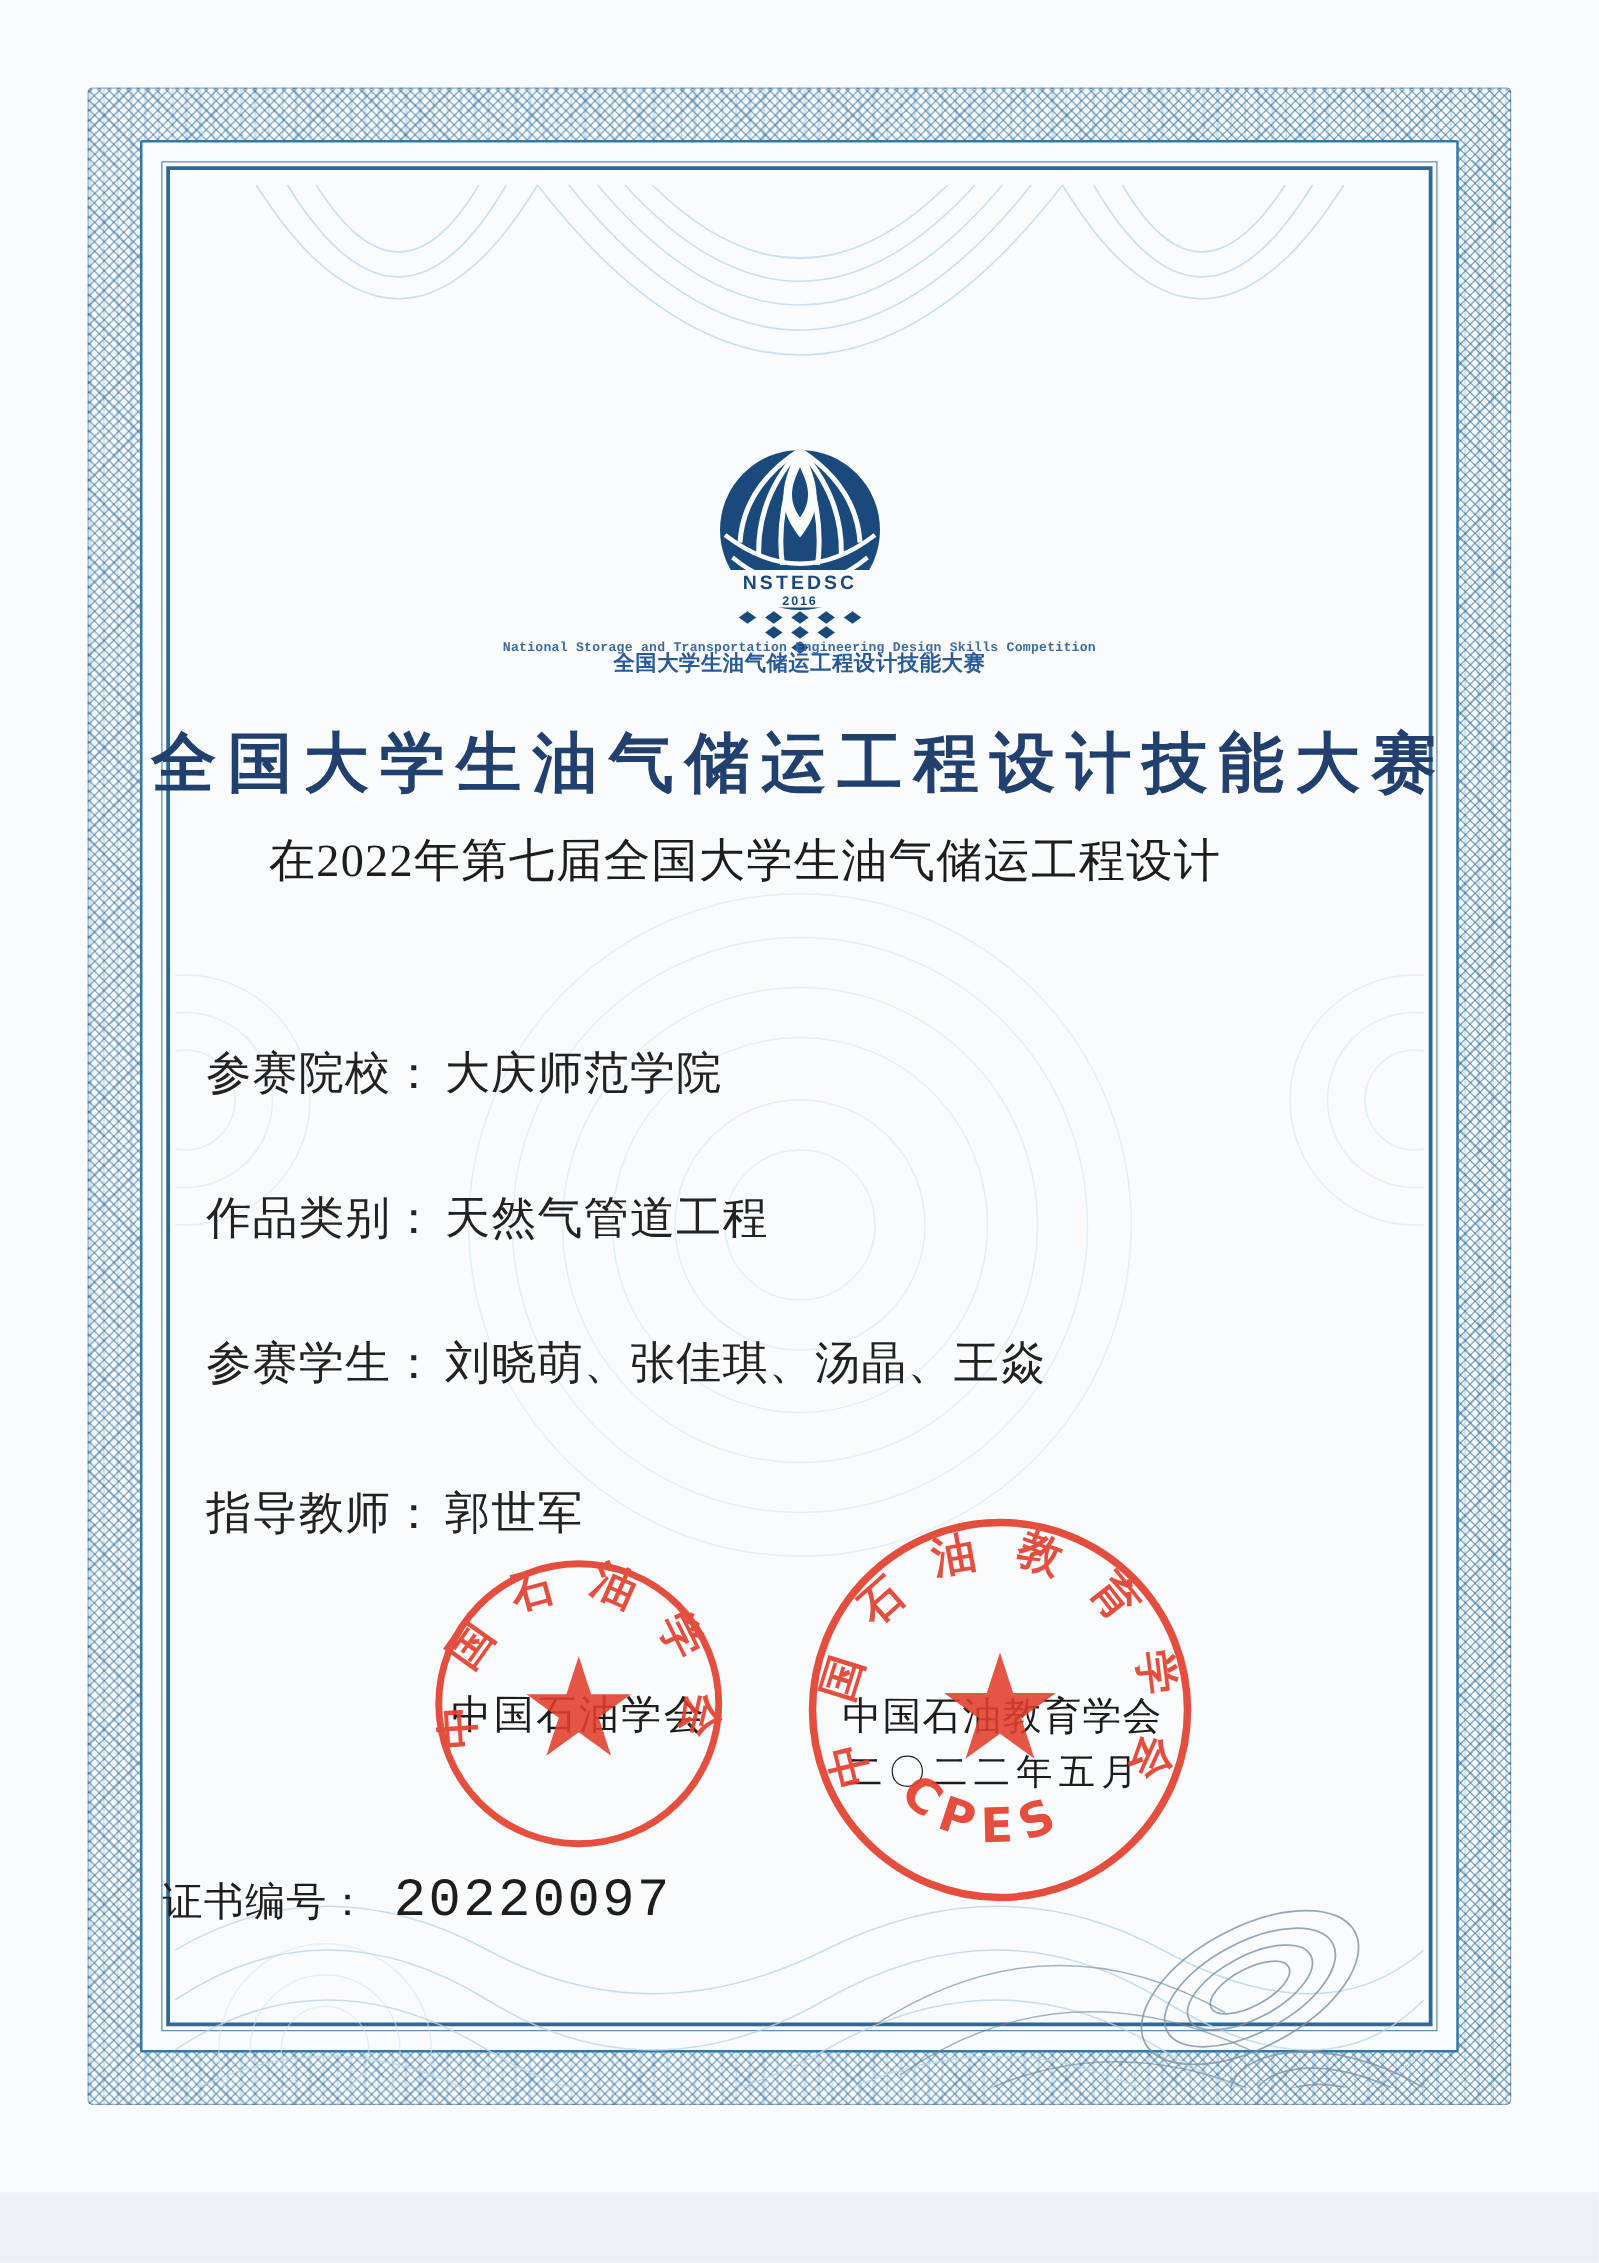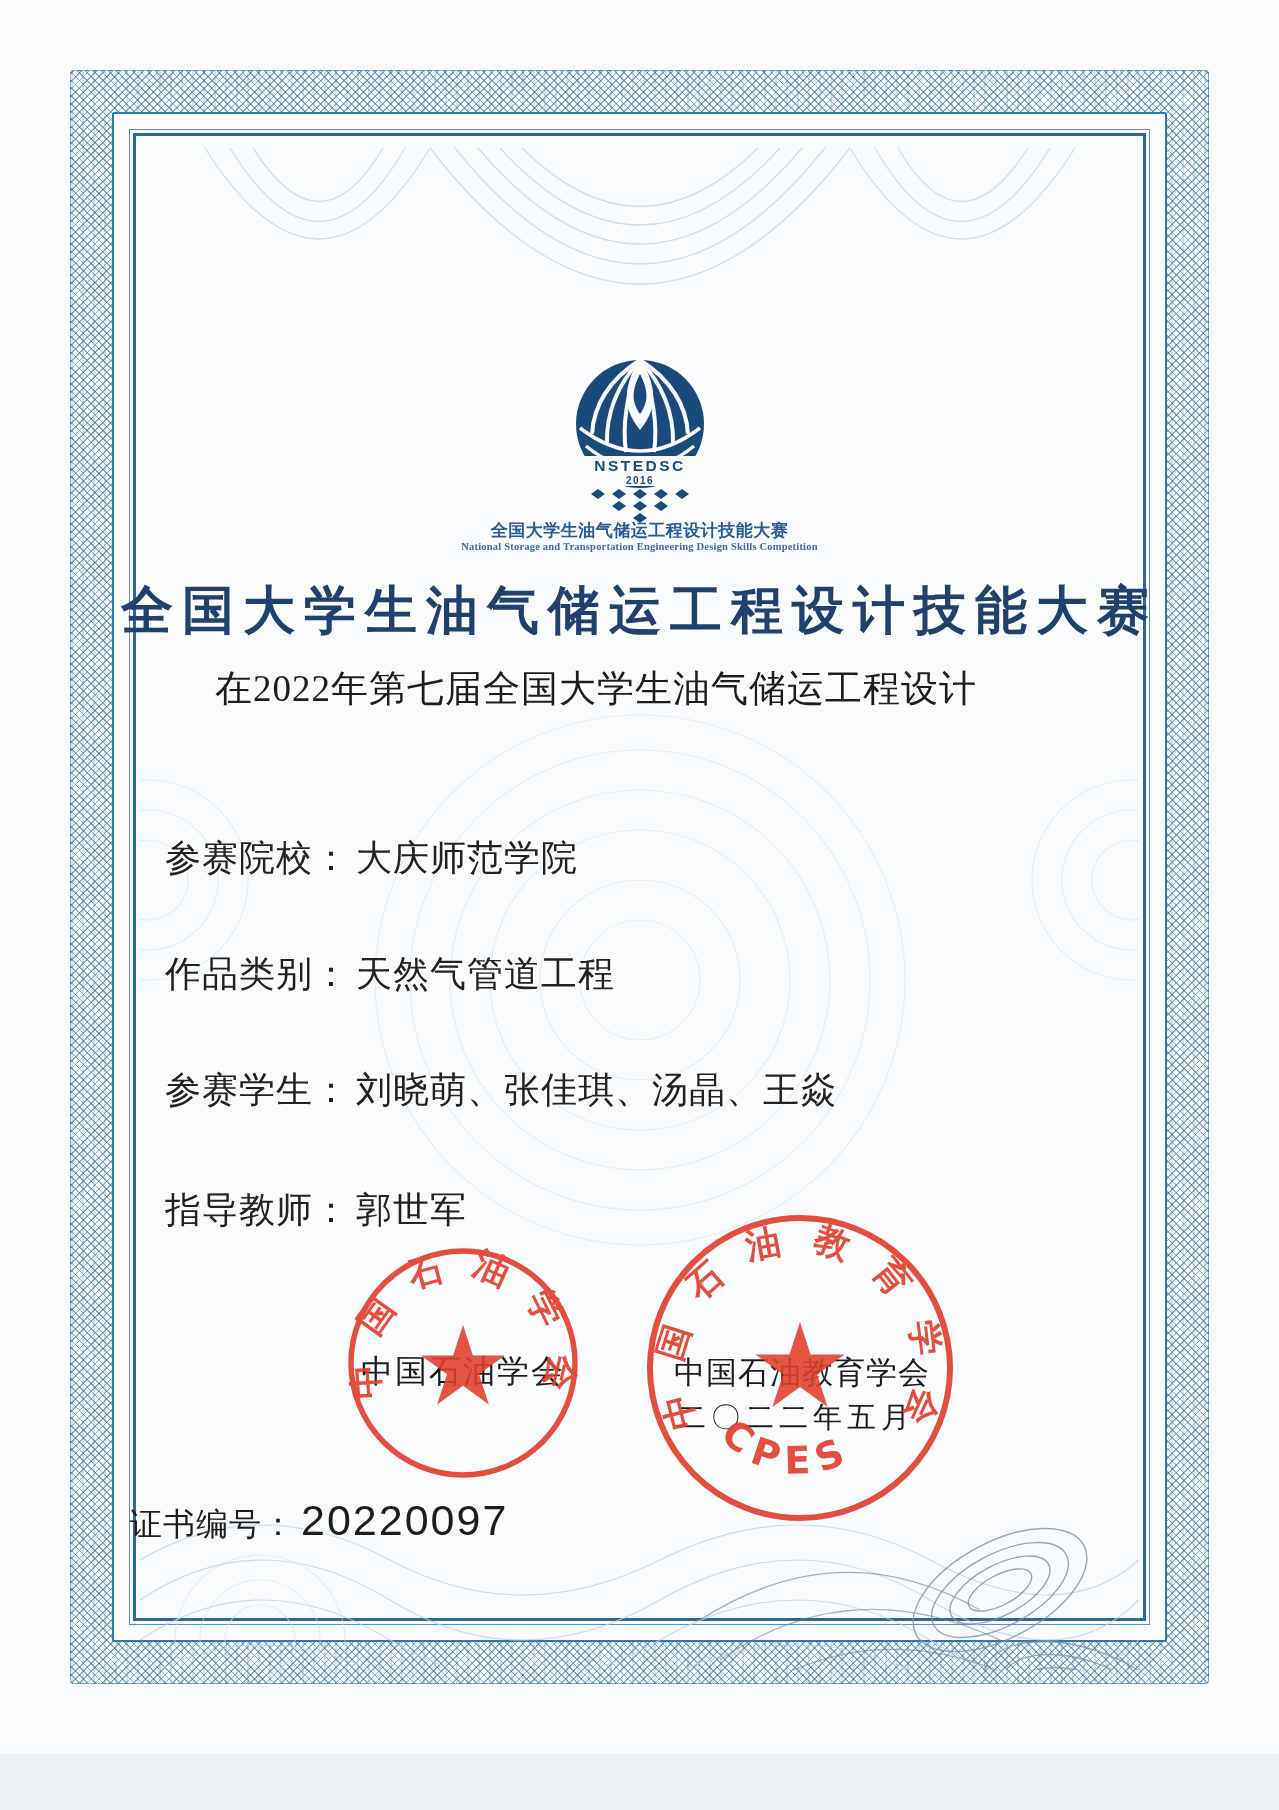--- a/index.html
+++ b/index.html
@@ -28,22 +28,22 @@
   }
   .wm { position:absolute; left:140px; top:140px; z-index:1; pointer-events:none; }
   
   .logo-svg { position:absolute; left:calc(50% - 100px); top:352px; z-index:2; }
   .caption-cn {
     position:absolute; left:0; right:0; top:519px; z-index:2; text-align:center;
     font-family:"Liberation Sans", sans-serif; font-weight:bold;
     font-size:17px; color:#2a5a96; letter-spacing:.5px;
   }
   .caption-en {
-    position:absolute; left:0; right:0; top:541px; z-index:2; text-align:center;
-    font-family:Liberation Serif, serif; font-weight:bold;
+    position:absolute; left:0; right:0; top:513px; z-index:2; text-align:center;
+    font-family:Liberation Mono, monospace; font-weight:bold;
     font-size:10.5px; color:#3a6ba5; letter-spacing:.2px;
   }
   .main-title {
     position:absolute; left:0; right:0; top:576px; z-index:2; text-align:center;
     font-family:"DejaVu Sans", sans-serif; font-weight:bold;
     font-size:52px; letter-spacing:9px; color:#22406e;
   }
   .body-line1 {
     position:absolute; left:215px; top:664px; z-index:2;
     font-size:37px; color:#1d1d1d; letter-spacing:1px; white-space:nowrap;
@@ -55,21 +55,21 @@
   .field-row {
     position:absolute; left:165px; z-index:2;
     font-size:36px; color:#222; letter-spacing:1px; white-space:nowrap;text-align:center;
   }
   .field-row .value { margin-left:6px; }
   .serial-row {
     position:absolute; left:130px; top:1496px; z-index:2; white-space:nowrap;
     display:flex; align-items:baseline;
   }
   .serial-label { font-size:32px; color:#1d1d1d; letter-spacing:1px; }
-  .serial-number { font-size:43px; color:#1d1d1d; font-family:Liberation Sans, sans-serif; margin-left:6px; letter-spacing:2px; }
+  .serial-number { font-size:43px; color:#1d1d1d; font-family:Liberation Mono, monospace; margin-left:20px; letter-spacing:2px; }
   .seal-print {
     position:absolute; z-index:3; transform:translateX(-50%); white-space:nowrap;
     color:#1c1c1c;
   }
   .seal-print.lp { left:463px; top:1350px; font-size:32px; letter-spacing:2px; }
   .seal-print.rp { left:802px; top:1352px; font-size:31px; letter-spacing:1px; }
   .seal-print.rd { left:796px; top:1398px; font-size:29px; letter-spacing:5px; }
   .seals { position:absolute; left:0; top:0; z-index:4; pointer-events:none; }
   .seal-arc-text { font-family:"DejaVu Sans", sans-serif; font-weight:bold; fill:#e2402e; }
 </style>

